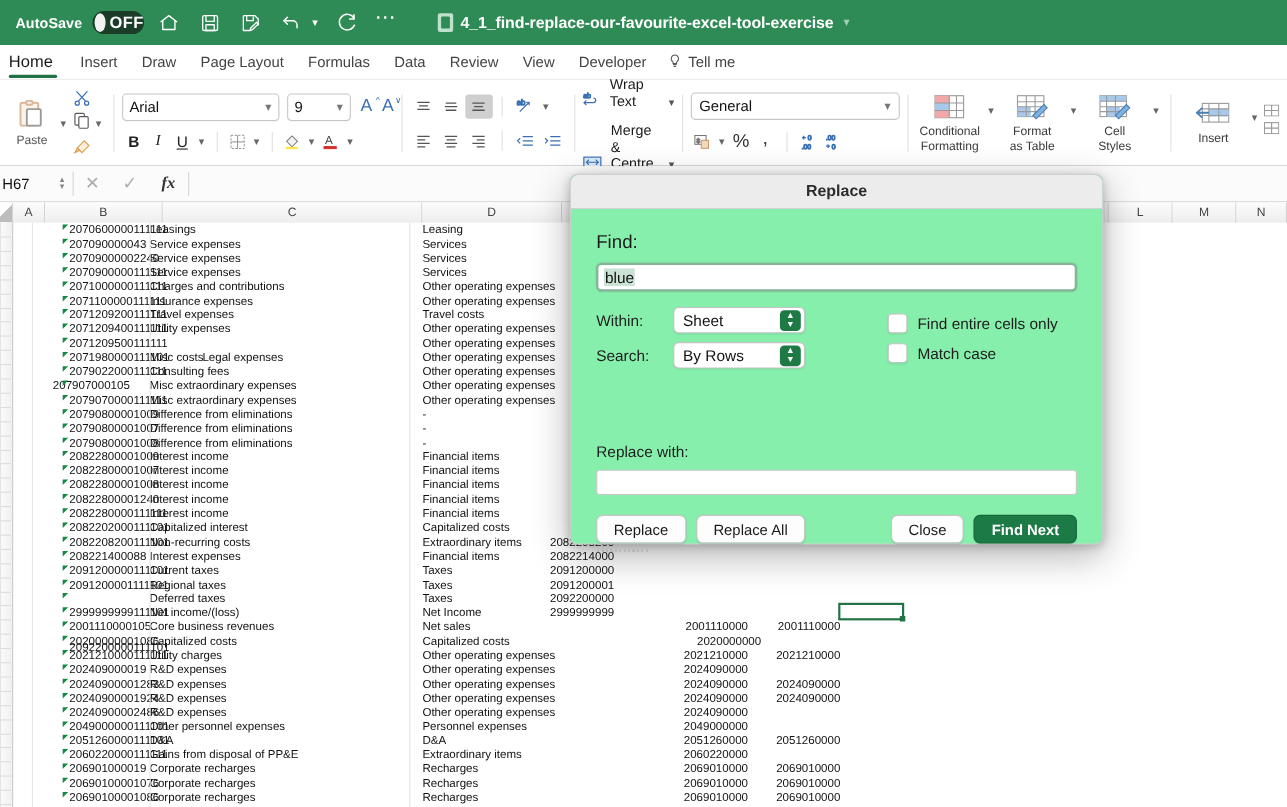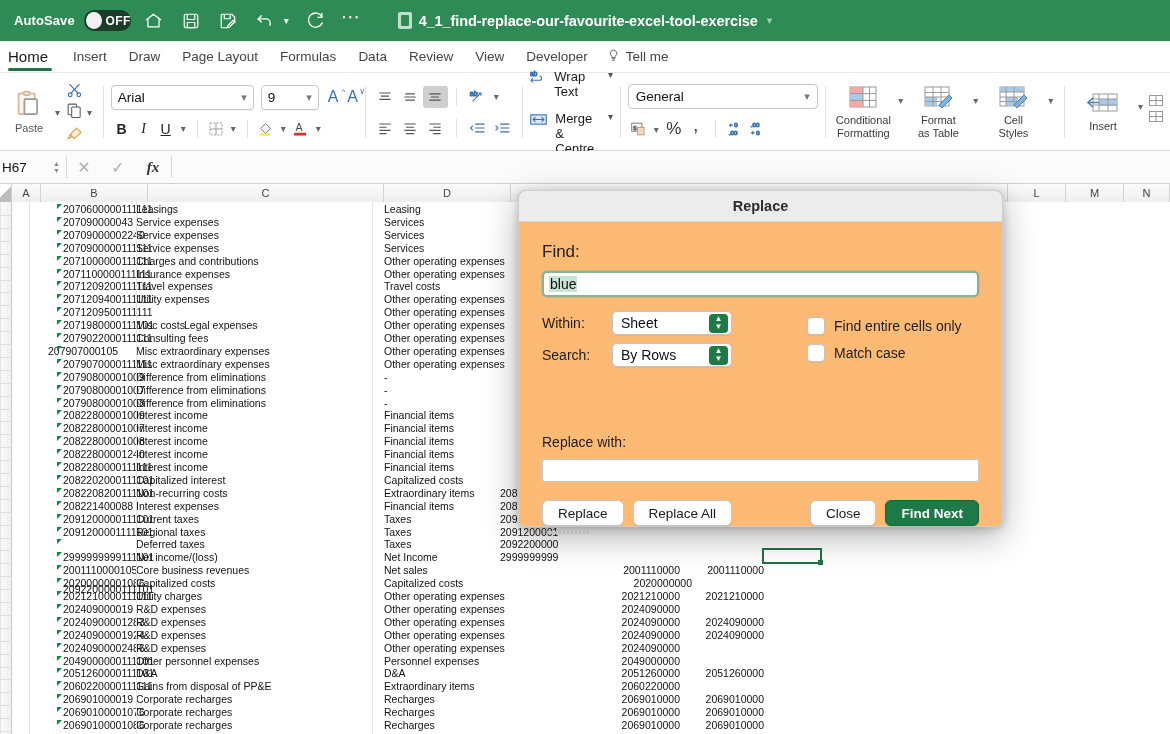--- a/index.html
+++ b/index.html
@@ -24,21 +24,21 @@
   .toggle {
     width: 47px; height: 21px; border-radius: 11px;
     background: #1b3d28; margin-left: 9px;
     display: flex; align-items: center; position: relative;
   }
   .toggle .knob {
     width: 17px; height: 17px; border-radius: 50%;
     background: #f2f2f2; margin-left: 2px;
   }
   .toggle .offtxt {
-    color: #fff; font-size: 12px; font-weight: bold;
+    color: #fff; font-size: 15px; font-weight: bold;
     margin-left: 4px; letter-spacing: .4px;
   }
   .tb-icon {
     width: 28px; height: 28px; margin-left: 9px;
     display: flex; align-items: center; justify-content: center;
     color: #ffffff;
   }
   .tb-icon svg { display:block; }
   .tb-caret { width: 13px; margin-left: 1px; color:#fff; font-size:10px;
     display:flex; align-items:center; justify-content:center; }
@@ -108,21 +108,21 @@
   .aicon sup{ font-size:8px; position:absolute; top:-1px; right:-7px; color:#3a6fb5;}
   .fmt-row2 { display:flex; align-items:center; margin-top: 8px; }
   .fbtn { width: 22px; height: 22px; display:flex; align-items:center; justify-content:center;
           font-size: 14px; color:#222; }
   .fcaret { font-size: 10px; color:#666; width: 13px; text-align:center;}
 
   
   .align-row { display:flex; align-items:center; }
   .abtn { width: 25px; height: 22px; display:flex; align-items:center; justify-content:center; }
   .abtn.sel { background:#cfcfcf; border-radius:3px; }
-  .txtbtn { display:flex; align-items:flex-start; font-size: 13px; color:#1a1a1a; }
+  .txtbtn { display:flex; align-items:flex-end; font-size: 13px; color:#1a1a1a; }
   .txtbtn .ic { margin-right: 7px; display:flex; }
   .txtbtn .cv { margin-left: 6px; font-size: 10px; color:#555; }
 
   
   .numbox {
     width: 190px; height: 25px; border: 1px solid #c6c6c6; border-radius: 4px;
     background:#fff; display:flex; align-items:center; padding: 0 7px;
     font-size: 13.5px; color:#111;
   }
   .numbox .cv { margin-left:auto; color:#777; font-size: 11px;}
@@ -174,24 +174,23 @@
   .errtri { position:absolute; width:0; height:0;
     border-top:5px solid #0f8a3e; border-right:5px solid transparent; }
   .gridline-v { position:absolute; top:18px; bottom:0; width:1px; background:#e4e4e4; }
   .selcell { position:absolute; border:2px solid #217346; }
   .selcell:after { content:""; position:absolute; right:-3px; bottom:-3px; width:5px; height:5px;
     background:#217346; }
 
   
   .dlg-shadow {
     position:absolute; left:518px; top:158px; width:485px; height:337px;
-    background:#fdba74; border-radius:7px;
+    background:#86efac; border-radius:7px;
     box-shadow: 0 10px 34px rgba(0,0,0,.30), 0 2px 8px rgba(0,0,0,.18);
     border:1px solid #cfcfcf;
-    margin-top:32px;
   }
   .dlg-title {
     height:31px; display:flex; align-items:center; justify-content:center;
     font-size:14.5px; font-weight:bold; color:#2c2c2c;
     border-bottom:1px solid #d2d2d2;
     background:#ececec; border-radius:7px 7px 0 0;
   }
   .dlg-body { padding: 20px 23px 0 23px; position:relative; height: 306px;}
   .lbl { font-size:17px; color:#1d1d1d; }
   .findinput {

